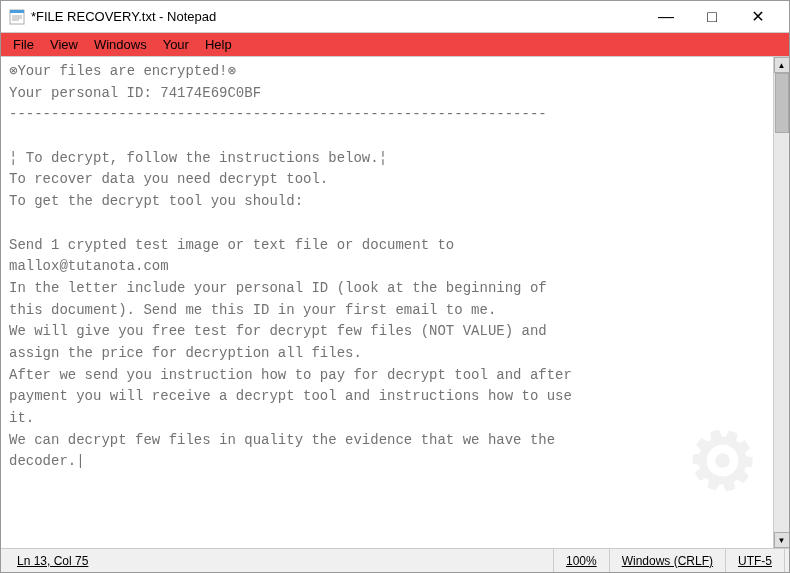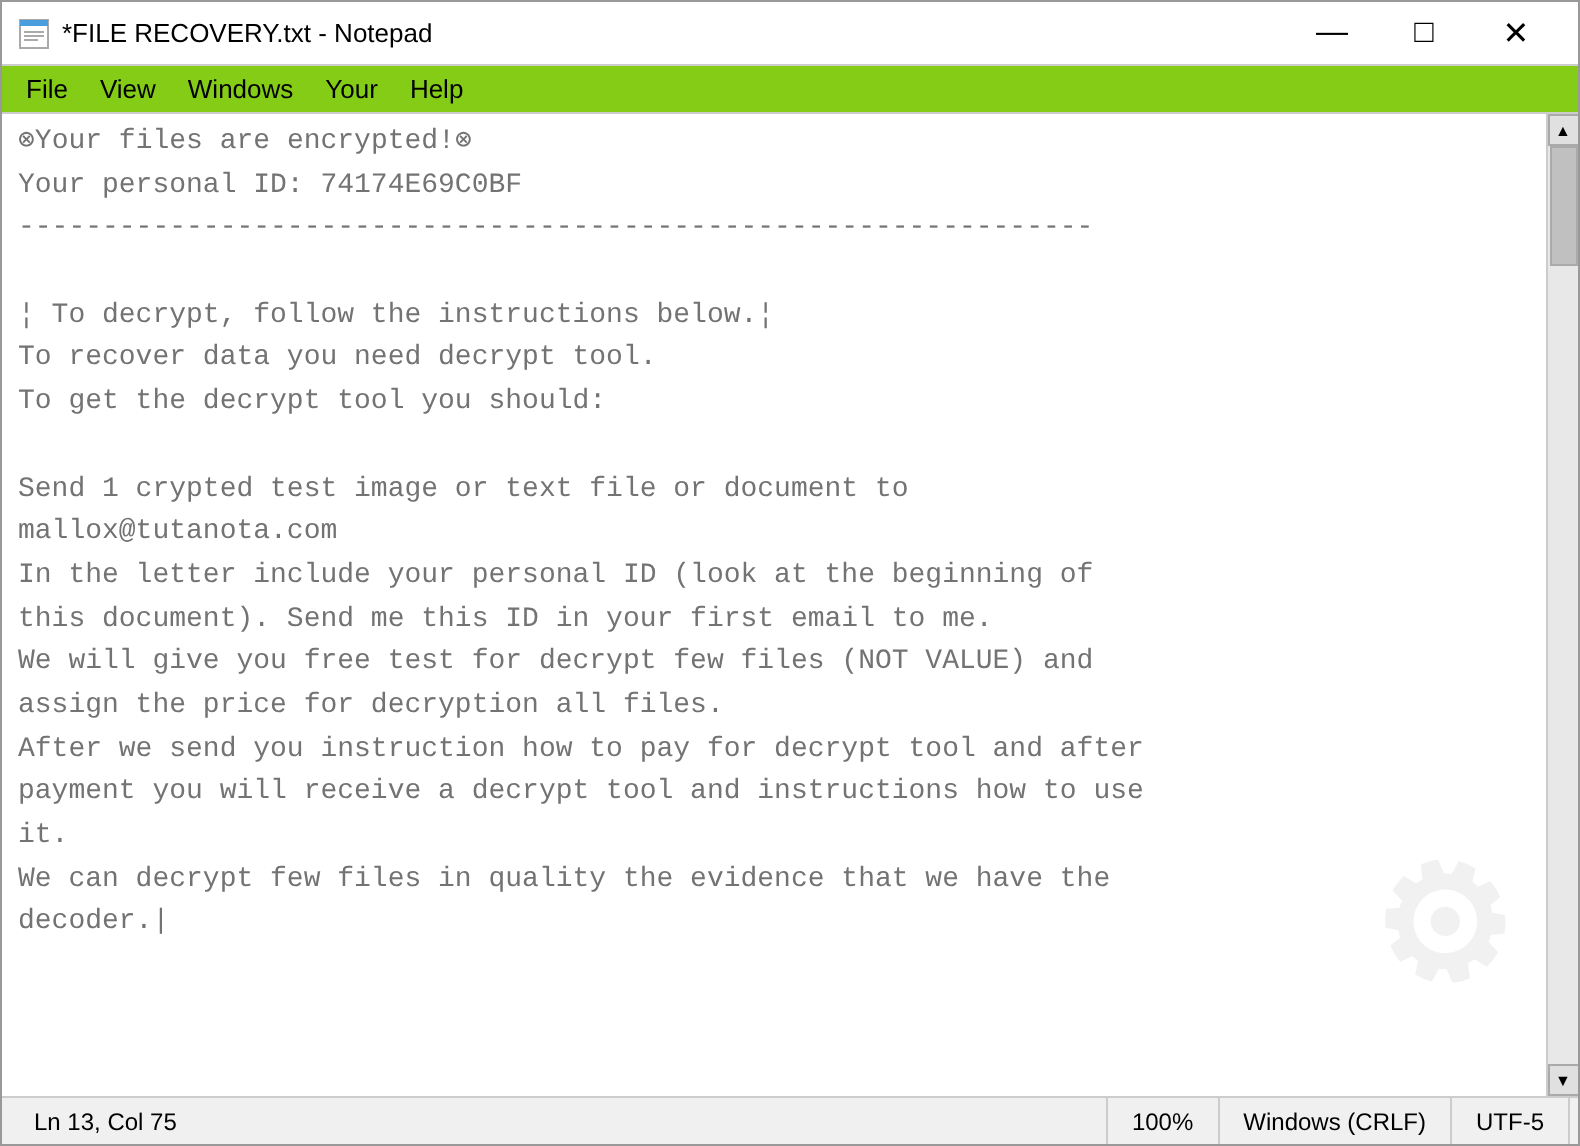--- a/index.html
+++ b/index.html
@@ -65,21 +65,21 @@
       background: transparent;
       cursor: pointer;
       display: flex;
       align-items: center;
       justify-content: center;
       font-size: 16px;
       color: #000;
     }
 
     .menu-bar {
-      background: #84cc16;
+      background: #ef4444;
       height: 24px;
       display: flex;
       align-items: center;
       padding: 0 4px;
       border-bottom: 1px solid #ccc;
     }
 
     .menu-item {
       padding: 2px 8px;
       font-size: 13px;
@@ -151,20 +151,21 @@
       height: 24px;
       background: #f0f0f0;
       border-top: 1px solid #ccc;
       display: flex;
       align-items: center;
       padding: 0 4px;
       font-size: 12px;
       color: #000;
       font-family: 'Segoe UI', Arial, sans-serif;
       gap: 0;
+      text-decoration: underline;
     }
 
     .status-section {
       padding: 0 12px;
       border-right: 1px solid #ccc;
       height: 100%;
       display: flex;
       align-items: center;
     }
 

